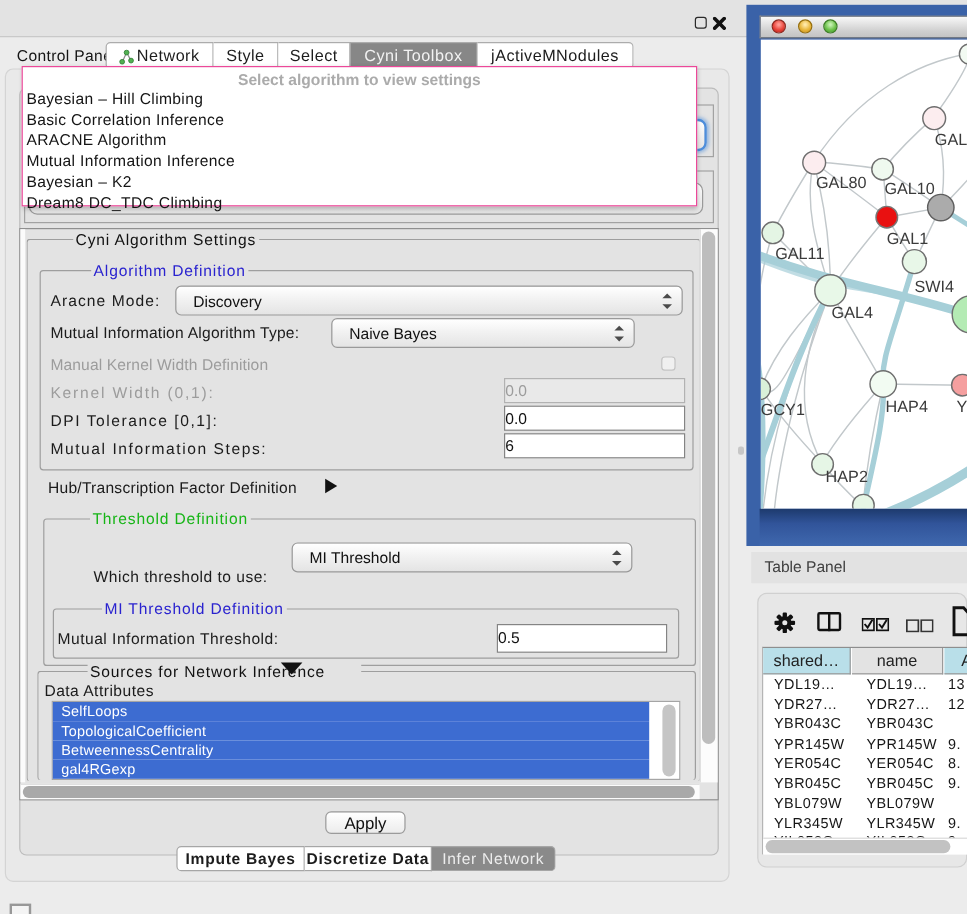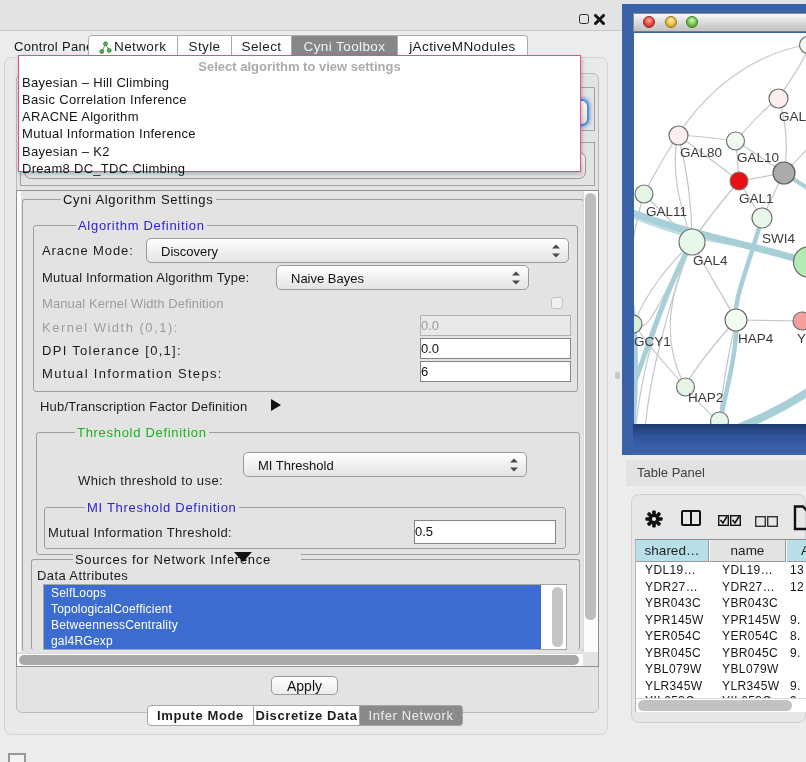--- a/index.html
+++ b/index.html
@@ -168,21 +168,21 @@
 <div class="li" style="top:633px;">gal4RGexp</div>
 <div class="vthumb" style="left:552px;top:587px;width:11px;height:60px;background:#c5c5c5;"></div>
 
 <div class="vtrack" style="left:583px;top:191px;width:15px;height:461px;"></div>
 <div class="vthumb" style="left:585px;top:193px;width:11px;height:427px;"></div>
 <div class="htrack" style="left:17px;top:653px;width:566px;height:13px;"></div>
 <div class="hthumb" style="left:19px;top:655px;width:560px;height:10px;"></div>
 
 <div id="apply" class="abs">Apply</div>
 
-<div class="btab first" style="left:147px;width:107px;">Impute Mode</div>
+<div class="btab first" style="left:147px;width:107px;">Impute Bayes</div>
 <div class="btab" style="left:254px;width:106px;">Discretize Data</div>
 <div class="btab sel last" style="left:360px;width:103px;">Infer Network</div>
 
 <div class="abs" style="left:8px;top:753px;width:18px;height:14px;border:2px solid #989898;background:#f4f4f4;"></div>
 
 <div id="popup" class="abs">
   <div class="prompt" style="top:3px;">Select algorithm to view settings</div>
   <div class="it" style="top:19px;">Bayesian – Hill Climbing</div>
   <div class="it" style="top:36px;">Basic Correlation Inference</div>
   <div class="it" style="top:53px;font-weight:normal;">ARACNE Algorithm</div>

